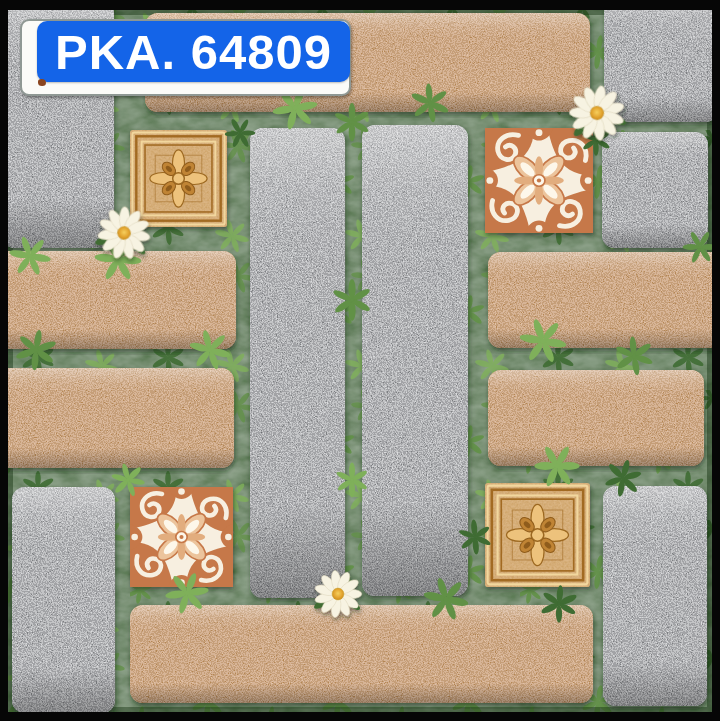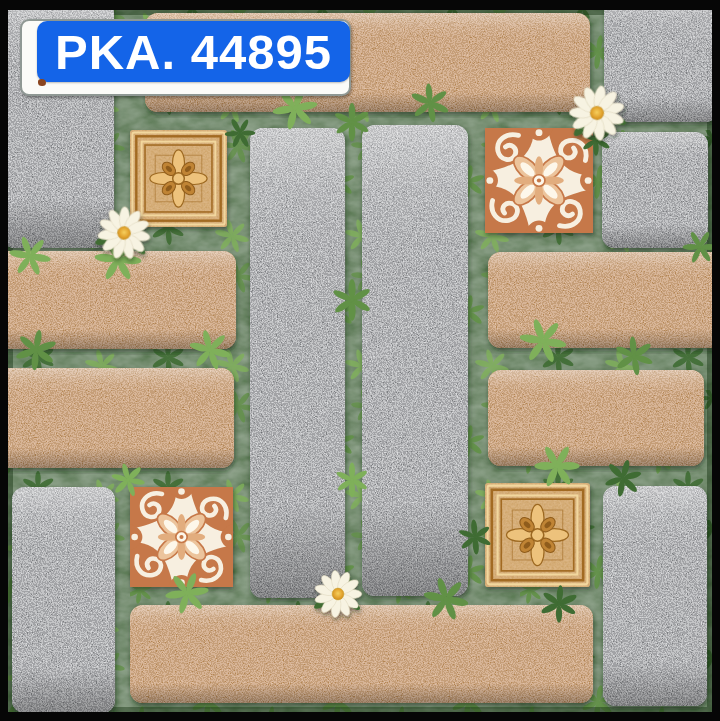--- a/index.html
+++ b/index.html
@@ -375,16 +375,16 @@
     <rect class="frame" x="0" y="0" width="8" height="721"></rect>
     <rect class="frame" x="712" y="0" width="8" height="721"></rect>
     <rect class="frame" x="0" y="0" width="720" height="10"></rect>
     <rect class="frame" x="0" y="712" width="720" height="9"></rect>
   </g>
 </svg>
 
 <div>
   <div class="label-card"></div>
   <div class="label-plate">
-    <span>PKA. 44895</span>
+    <span>PKA. 64809</span>
   </div>
   <div class="label-speck"></div>
 </div>
 
 </body></html>

